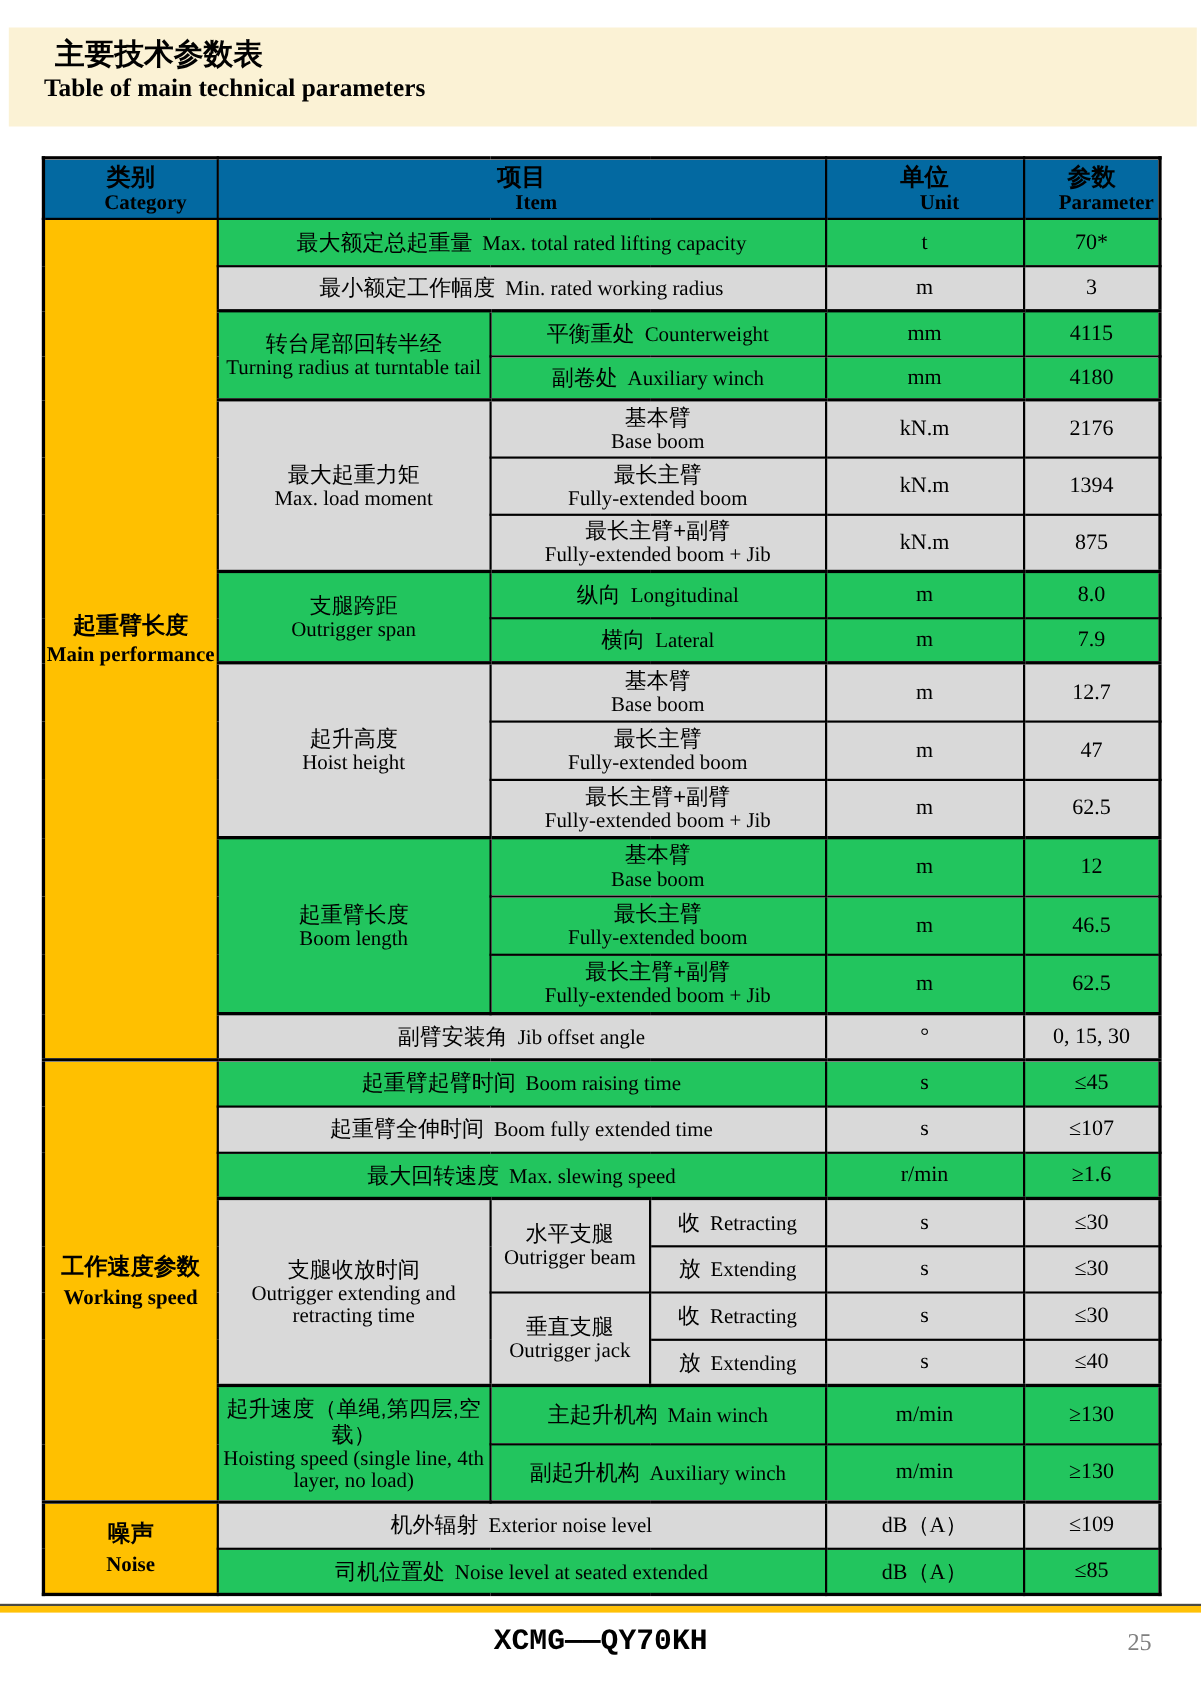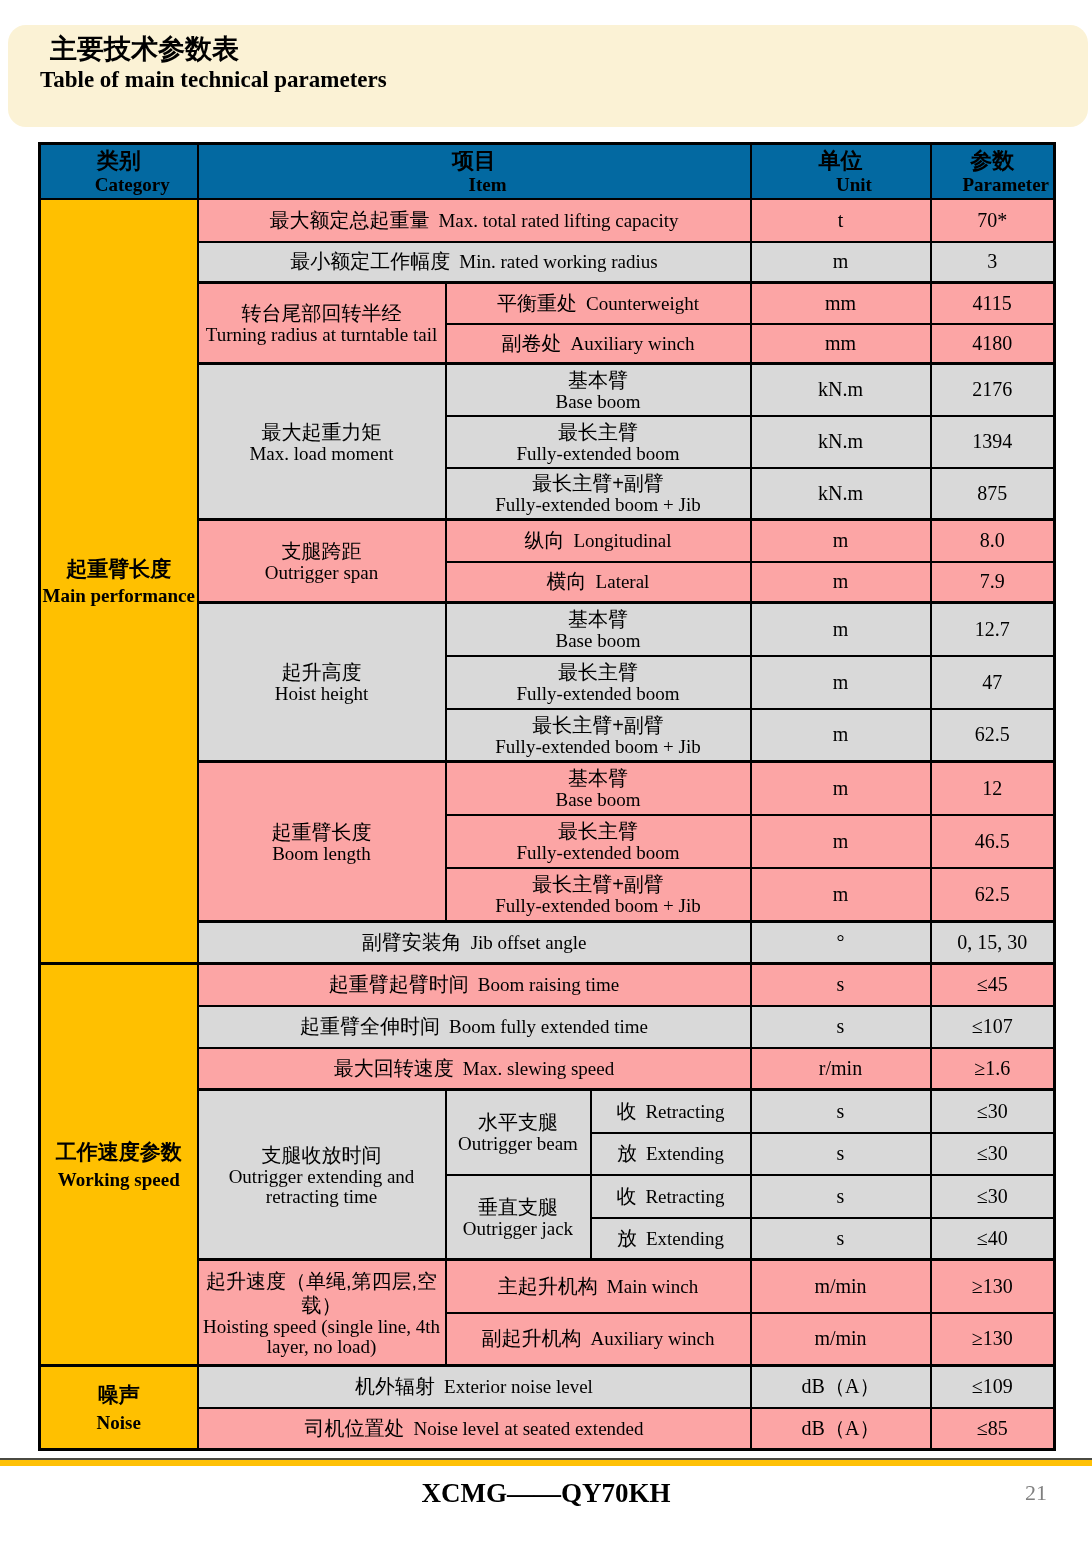--- a/index.html
+++ b/index.html
@@ -2,23 +2,22 @@
 <html><head>
 <meta charset="utf-8">
 <style>
   html,body{margin:0;padding:0;}
   body{
     width:1092px;height:1546px;background:#ffffff;position:relative;
     font-family:"Liberation Sans",sans-serif;color:#000;
   }
   
   .title-band{
-    position:absolute;left:8px;top:25px;width:1080px;height:102px;
+    position:absolute;left:8px;top:25px;width:1080px;height:90px;
     background:#FBF2D5;
-    border-radius:18px;
   }
   .title-zh{
     padding:8px 0 0 42px;font-size:27px;font-weight:bold;line-height:1.2;
     font-family:"Liberation Sans",sans-serif;
   }
   .title-en{
     padding:2px 0 0 32px;font-size:23px;font-weight:bold;line-height:1.1;
     font-family:"Liberation Serif",serif;
   }
   
@@ -30,38 +29,38 @@
   table.params td,table.params th{
     border:2px solid #000;padding:0;text-align:center;vertical-align:middle;
     overflow:hidden;
   }
   th.hd{background:#0369a1;}
   th.hd .zh{display:block;font-size:22px;font-weight:bold;line-height:1.25;font-family:"Liberation Sans",sans-serif;}
   th.hd .en{display:block;font-size:19px;font-weight:bold;line-height:1.1;font-family:"Liberation Serif",serif;padding-left:27px;}
   td.cat{background:#FFC000;border-right-width:3px;}
   td.cat .zh{display:block;font-size:21px;font-weight:bold;line-height:1.45;font-family:"Liberation Sans",sans-serif;}
   td.cat .en{display:block;font-size:19px;font-weight:bold;line-height:1.25;font-family:"Liberation Serif",serif;}
-  .bg-l{background:#fca5a5;}
+  .bg-l{background:#22c55e;}
   .bg-d{background:#D9D9D9;}
   .zh{font-family:"Liberation Sans",sans-serif;font-size:20px;}
   .en{font-family:"Liberation Serif",serif;font-size:19px;}
   .inline .zh{margin-right:9px;}
   .stack .zh{display:block;line-height:1.2;}
   .stack .en{display:block;line-height:1.05;}
   td.device{text-align:left;padding-left:7px;}
   td.unit,td.param{font-family:"Liberation Serif",serif;font-size:20px;}
   .bt1{border-top-width:1px !important;}
   .bt3{border-top-width:3px !important;}
   
   .footer-rule{position:absolute;left:0;top:1458px;width:1092px;height:9px;}
   .footer-rule .dark{height:2px;background:#4A4A42;}
   .footer-rule .gold{height:6px;background:#FFC107;}
   .footer-brand{
     position:absolute;left:0;top:1478px;width:1092px;text-align:center;
-    font-family:Liberation Serif, serif;font-weight:bold;font-size:27px;
+    font-family:Liberation Mono, monospace;font-weight:bold;font-size:27px;
   }
   .footer-page{
     position:absolute;right:45px;top:1480px;
     font-family:"Liberation Serif",serif;font-size:22px;color:#7F7F7F;
   }
 </style>
 </head>
 <body>
 
 <div class="title-band">
@@ -359,13 +358,13 @@
     <td class="bg-l param">≤85</td>
   </tr>
 </tbody>
   </table>
 
 <div class="footer-rule">
   <div class="dark"></div>
   <div class="gold"></div>
 </div>
 <div class="footer-brand">XCMG——QY70KH</div>
-<div class="footer-page">21</div>
+<div class="footer-page">25</div>
 
 </body></html>

